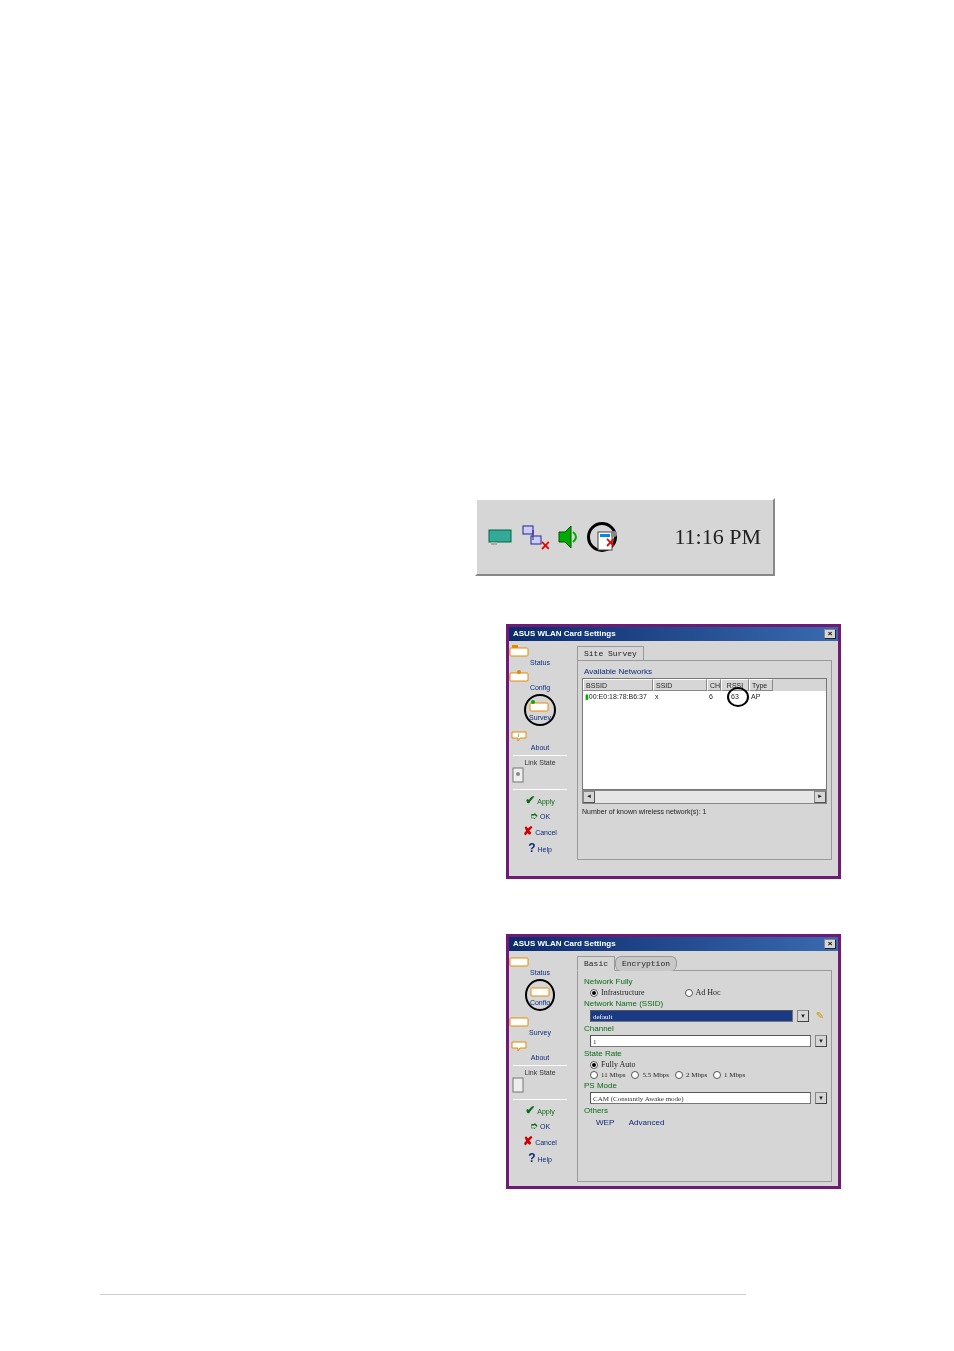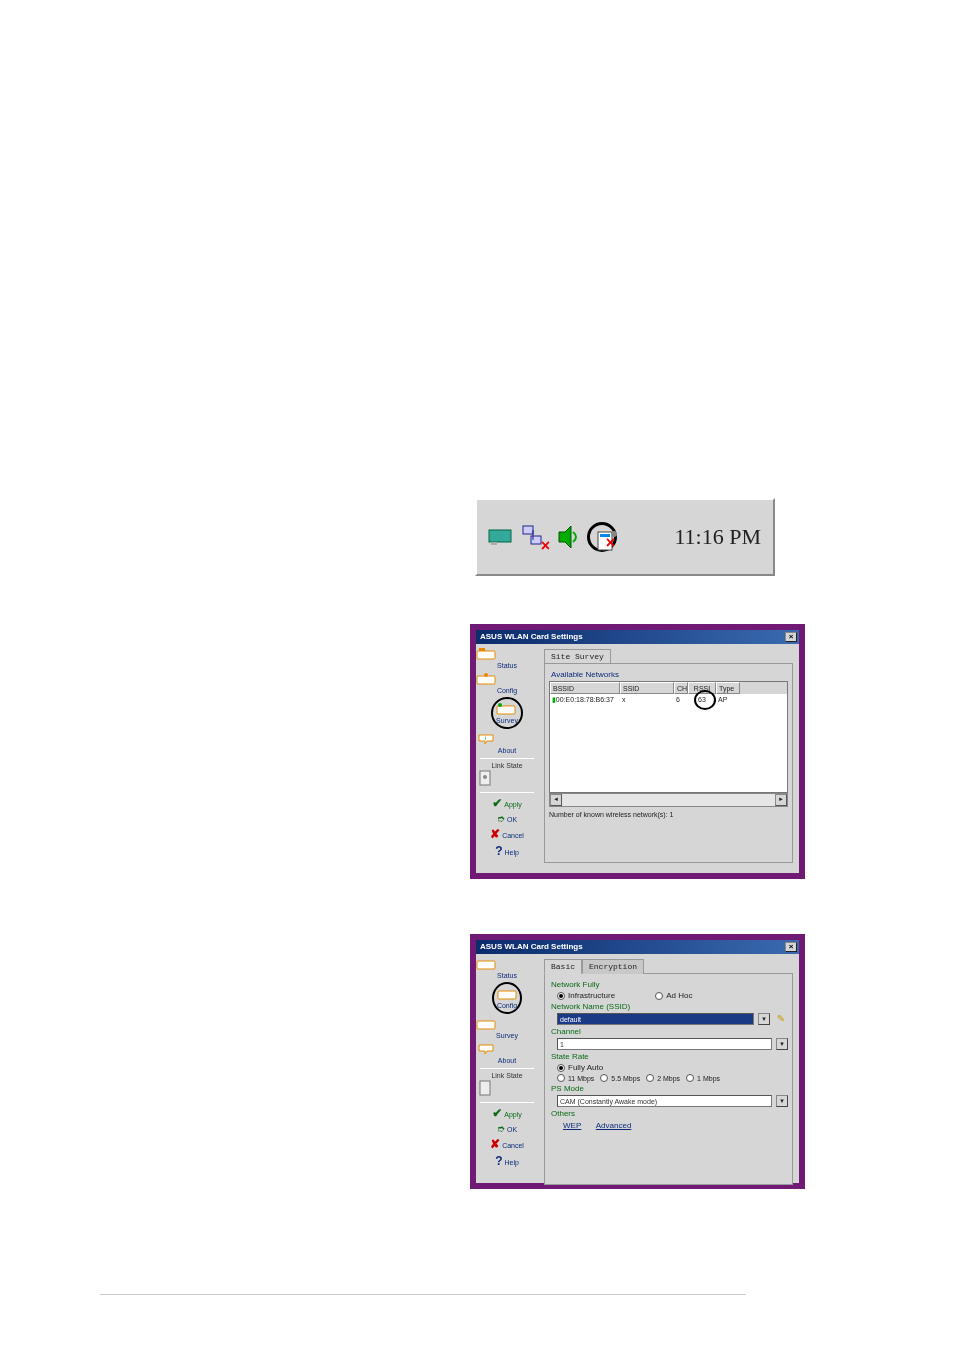--- a/index.html
+++ b/index.html
@@ -52,22 +52,23 @@
     margin-left: auto;
     font-size: 22px;
     font-family: "Times New Roman", serif;
     padding-right: 4px;
   }
   
   .dialog {
     position: absolute;
     width: 335px; height: 255px;
     background: #d6d6d6;
-    border: 6px solid #701a75;
+    border: 3px solid #701a75;
     font-size: 9px;
+    margin-left: 36px;
   }
   .dialog .titlebar {
     height: 14px;
     background: linear-gradient(to right, #0b2b6b, #3a6ab0);
     color: #fff;
     font-weight: bold;
     font-size: 8px;
     line-height: 14px;
     padding-left: 4px;
     display: flex;
@@ -127,38 +128,38 @@
   
   .tabstrip { display:flex; gap:0;font-family:Liberation Mono, monospace; }
   .tab {
     font-size: 8px;
     padding: 2px 6px;
     background:#d6d6d6;
     border:1px solid #999; border-bottom:none;
     position: relative; top:1px;
   }
   .tab.active { background:#d6d6d6; border-bottom:1px solid #d6d6d6; }
-  .tab.inactive { background:#c8c8c8; }
+  .tab.inactive { background:#c8c8c8;border-radius:6px; }
   .mainbox {
     border:1px solid #999;
     padding:4px;
     background:#d6d6d6;
   }
   .grouplabel { font-size:8px; color:#0a6a15; margin:2px 0 2px 2px; }
-  .field { margin:2px 0; display:flex; align-items:center; gap:4px;}
+  .field { margin:2px 0; display:flex; align-items:center; gap:4px;font-family:Liberation Serif, serif;}
   .radio { width:8px;height:8px;border:1px solid #555;border-radius:50%;background:#fff;display:inline-block;position:relative;}
   .radio.checked::after{content:"";width:4px;height:4px;background:#000;border-radius:50%;position:absolute;left:1px;top:1px;}
   .txtinput {
     flex:1; height:12px; background:#fff; border:1px solid #777; border-top-color:#555;border-left-color:#555;
     font-size:7px; line-height:12px; padding:0 2px; color:#fff;
   }
   .txtinput.bluebg { background:#1a3a85; }
   .ddcaret { width:12px;height:12px;background:#d6d6d6;border:1px solid #888;border-right-color:#444;border-bottom-color:#444;font-size:7px;text-align:center;line-height:10px;}
   .wand { width:14px;height:12px;text-align:center;font-size:10px;color:#c90;}
-  .linklabel { color:#0b2b7a; text-decoration:underline; font-size:8px; margin:0 6px;}
+  .linklabel { color:#0b2b7a; font-size:8px; margin:0 6px;}
   .btn {
     min-width:54px; height:16px;
     background:#d6d6d6;
     border:1px solid #fff;
     border-right-color:#666; border-bottom-color:#666;
     font-size:8px; line-height:14px; text-align:center;
     display:inline-block;
   }
   .btn.disabled { color:#999; }
   

